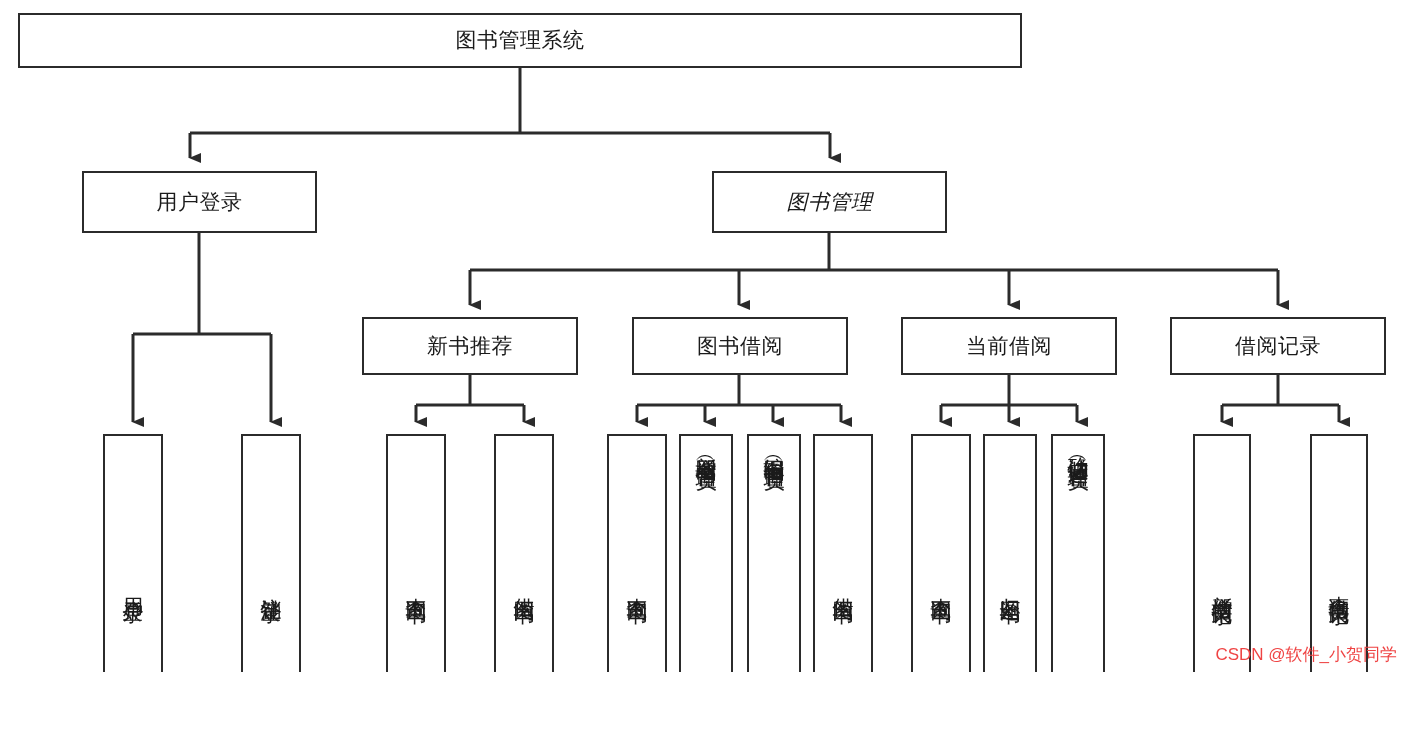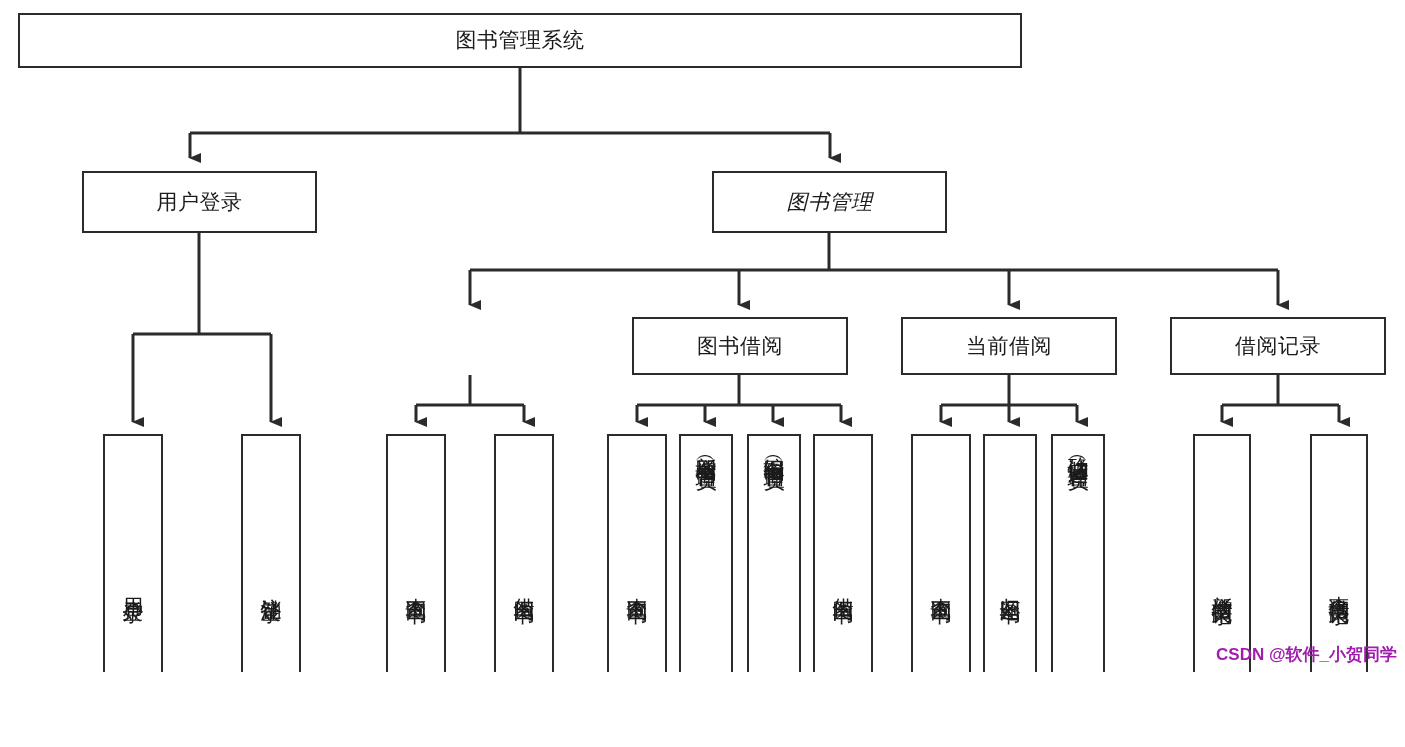--- a/index.html
+++ b/index.html
@@ -63,24 +63,23 @@
     align-items: center;
     justify-content: center;
     width: 100%;
     height: 100%;
   }
   .watermark {
     position: absolute;
     right: 8px;
     bottom: 6px;
     font-size: 17px;
-    color: #a21caf;
+    color: #ef4444;
     white-space: nowrap;
     font-family: "Liberation Sans", "DejaVu Sans", sans-serif;
-    font-weight: bold;
   }
 </style>
 </head>
 <body>
 
 <div id="canvas">
 
   <svg id="edges" viewBox="0 0 1405 747" xmlns="http://www.w3.org/2000/svg">
     <defs>
       <marker id="arrow" viewBox="0 0 10 12" refX="5" refY="11" markerWidth="10" markerHeight="12" orient="auto-start-reverse" markerUnits="userSpaceOnUse">
@@ -135,20 +134,23 @@
     <span>图书管理系统</span>
   </div>
 
   <div class="node h" style="left:82px; top:171px; width:235px; height:62px;">
     <span>用户登录</span>
   </div>
   <div class="node h" style="left:712px; top:171px; width:235px; height:62px;font-style:italic;">
     <span>图书管理</span>
   </div>
 
+  <div class="node h" style="left:362px; top:317px; width:216px; height:58px;">
+    <span>新书推荐</span>
+  </div>
   <div class="node h" style="left:632px; top:317px; width:216px; height:58px;align-items:center;">
     <span>图书借阅</span>
   </div>
   <div class="node h" style="left:901px; top:317px; width:216px; height:58px;">
     <span>当前借阅</span>
   </div>
   <div class="node h" style="left:1170px; top:317px; width:216px; height:58px;">
     <span>借阅记录</span>
   </div>
 

